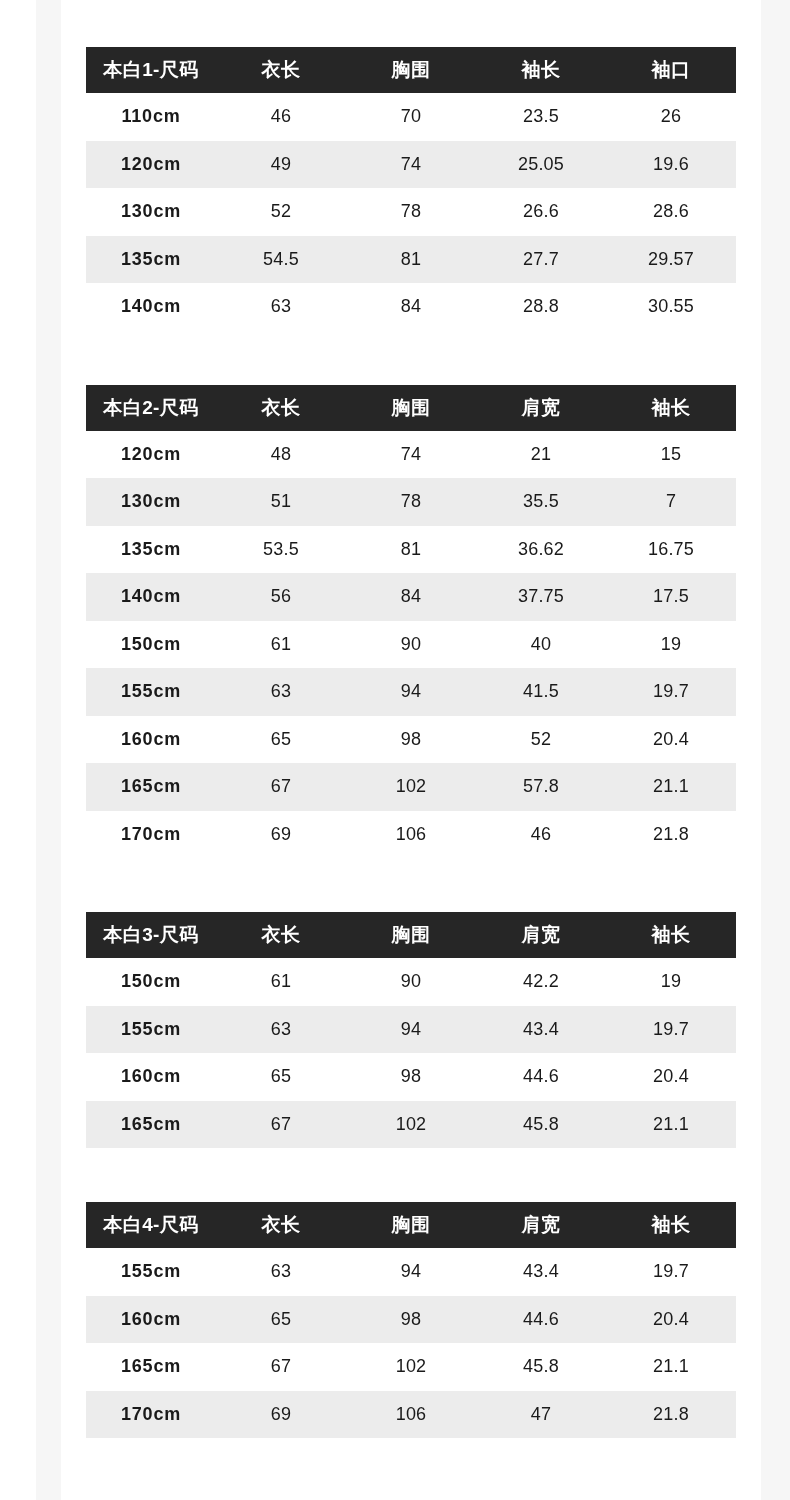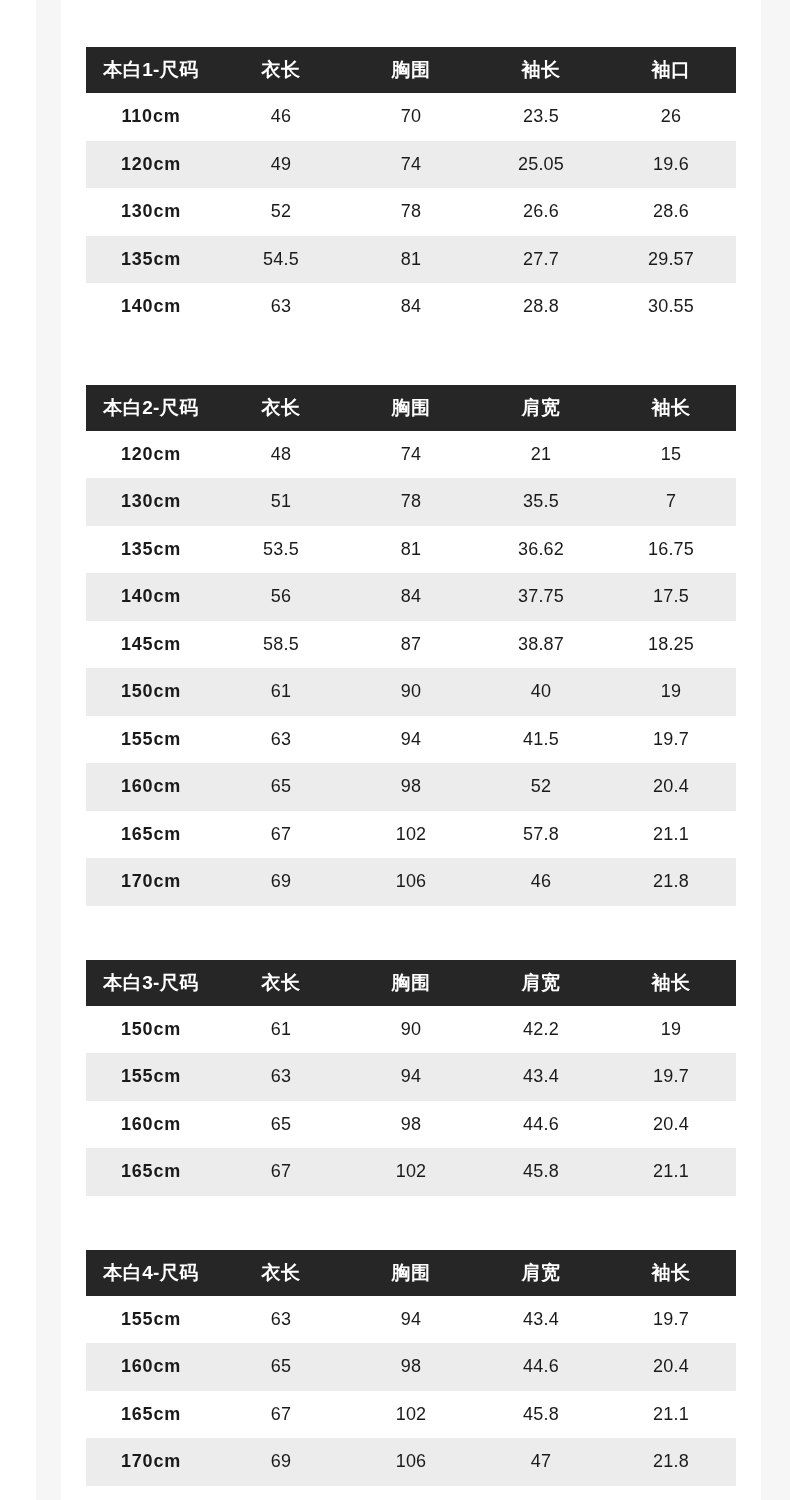--- a/index.html
+++ b/index.html
@@ -196,27 +196,20 @@
             <td>16.75</td>
           </tr>
           <tr>
             <td class="col-size">140cm</td>
             <td>56</td>
             <td>84</td>
             <td>37.75</td>
             <td>17.5</td>
           </tr>
           <tr>
-            <td class="col-size">145cm</td>
-            <td>58.5</td>
-            <td>87</td>
-            <td>38.87</td>
-            <td>18.25</td>
-          </tr>
-          <tr>
             <td class="col-size">150cm</td>
             <td>61</td>
             <td>90</td>
             <td>40</td>
             <td>19</td>
           </tr>
           <tr>
             <td class="col-size">155cm</td>
             <td>63</td>
             <td>94</td>

